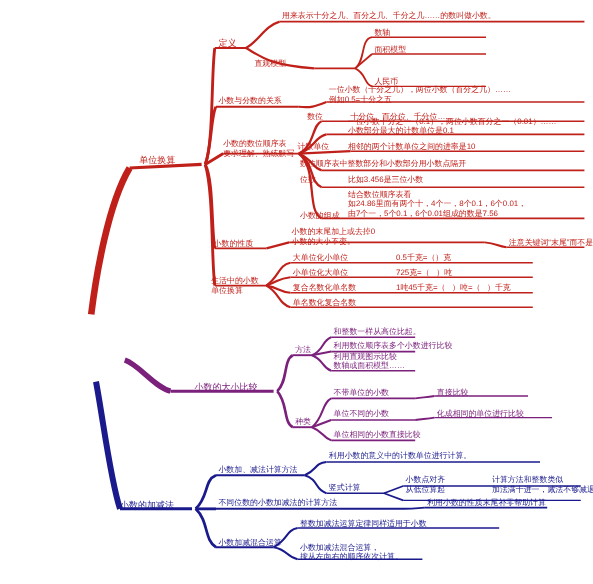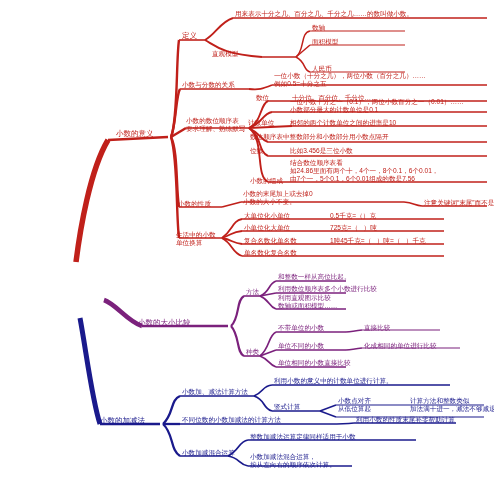--- a/index.html
+++ b/index.html
@@ -144,21 +144,21 @@
       <path d="M354,423 L456,423" stroke-width="1.3"></path>
 
       <path d="M228,456 C240,450 238,442 248,440" stroke-width="1.7"></path>
       <path d="M248,440 L416,440" stroke-width="1.3"></path>
       <path d="M228,456 C240,458 238,464 248,466" stroke-width="1.7"></path>
       <path d="M248,466 L352,466" stroke-width="1.3"></path>
     </g>
   </svg>
 
 
-  <div class="node lbl b1" style="left:116px;top:130px;">小数的意义</div>
+  <div class="node lbl b1" style="left:116px;top:130px;">单位换算</div>
 
   <div class="node lbl b1" style="left:182px;top:32px;">定义</div>
   <div class="node tiny b1" style="left:235px;top:10px;">用来表示十分之几、百分之几、千分之几……的数叫做小数。</div>
   <div class="node tiny b1" style="left:212px;top:50px;">直观模型</div>
   <div class="node tiny b1" style="left:312px;top:24px;">数轴</div>
   <div class="node tiny b1" style="left:312px;top:38px;">面积模型</div>
   <div class="node tiny b1" style="left:312px;top:65px;">人民币</div>
 
   <div class="node tiny b1" style="left:182px;top:81px;">小数与分数的关系</div>
   <div class="node tiny b1" style="left:274px;top:72px;">一位小数（十分之几），两位小数（百分之几）……
@@ -188,21 +188,21 @@
   <div class="node tiny b1" style="left:176px;top:231px;">生活中的小数
 单位换算</div>
   <div class="node tiny b1" style="left:244px;top:212px;">大单位化小单位</div>
   <div class="node tiny b1" style="left:330px;top:212px;">0.5千克=（）克</div>
   <div class="node tiny b1" style="left:244px;top:224px;">小单位化大单位</div>
   <div class="node tiny b1" style="left:330px;top:224px;">725克=（   ）吨</div>
   <div class="node tiny b1" style="left:244px;top:237px;">复合名数化单名数</div>
   <div class="node tiny b1" style="left:330px;top:237px;">1吨45千克=（   ）吨=（   ）千克</div>
   <div class="node tiny b1" style="left:244px;top:249px;">单名数化复合名数</div>
 
-  <div class="node lbl b2" style="left:138px;top:319px;">小数的大小比较</div>
+  <div class="node lbl b2" style="left:162px;top:319px;">小数的大小比较</div>
   <div class="node tiny b2" style="left:246px;top:288px;">方法</div>
   <div class="node tiny b2" style="left:278px;top:273px;">和整数一样从高位比起。</div>
   <div class="node tiny b2" style="left:278px;top:285px;">利用数位顺序表多个小数进行比较</div>
   <div class="node tiny b2" style="left:278px;top:294px;">利用直观图示比较
 数轴或面积模型……</div>
 
   <div class="node tiny b2" style="left:246px;top:348px;">种类</div>
   <div class="node tiny b2" style="left:278px;top:324px;">不带单位的小数</div>
   <div class="node tiny b2" style="left:364px;top:324px;">直接比较</div>
   <div class="node tiny b2" style="left:278px;top:342px;">单位不同的小数</div>

